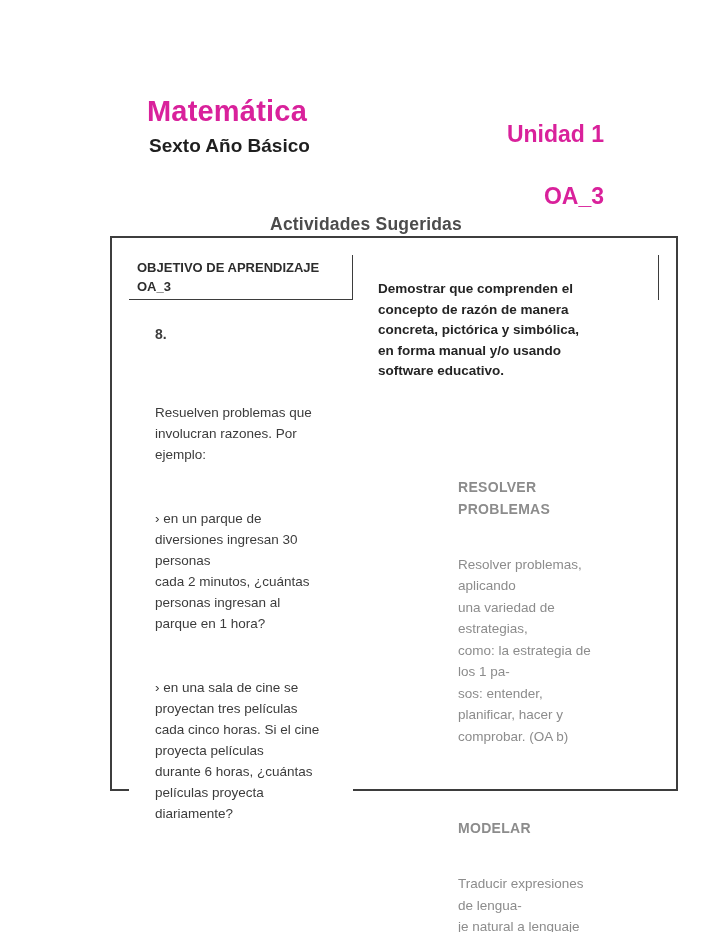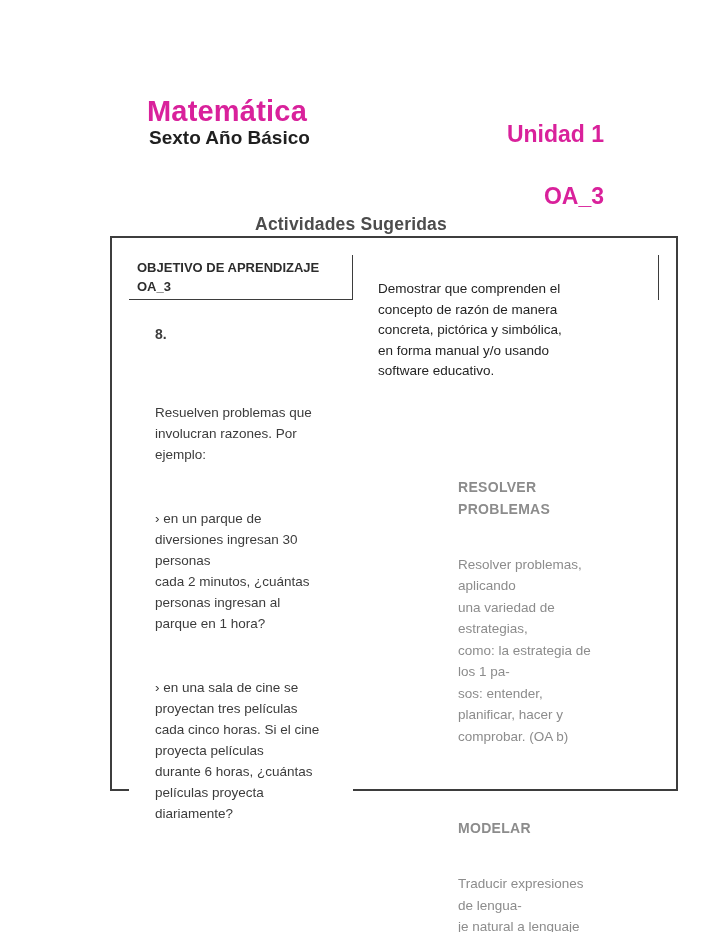--- a/index.html
+++ b/index.html
@@ -17,39 +17,39 @@
     left: 96px;
     top: 44px;
     font-size: 29px;
     font-weight: bold;
     color: #d9219b;
     letter-spacing: 0.2px;
   }
   .brand-subtitle {
     position: absolute;
     left: 98px;
-    top: 76px;
+    top: 84px;
     font-size: 19px;
     font-weight: bold;
     color: #1f1f1f;
   }
   .header-right {
     position: absolute;
     top: 52px;
     right: 116px;
     text-align: right;
     color: #d9219b;
     font-weight: bold;
     font-size: 23px;
     line-height: 28px;
   }
   .section-title {
     position: absolute;
     top: 163px;
-    left: 1px;
+    left: 16px;
     width: 632px;
     text-align: center;
     font-size: 17.5px;
     font-weight: bold;
     color: #4c4c4c;
     letter-spacing: 0.2px;
   }
   .activities-table {
     position: absolute;
     left: 76px;
@@ -74,21 +74,21 @@
   }
   .th-right {
     padding-top: 4px;
     text-align: center;
     font-weight: bold;
     font-size: 13.5px;
     color: #2d2d2d;
   }
   .td-left { padding: 7px 8px; }
   .objective {
-    font-weight: normal;
+    font-weight: bold;
     font-size: 13.5px;
     line-height: 20.5px;
     color: #242424;
     white-space: pre-line;
   }
   .skills { margin-top: 26px; color: #8c8c8c; margin-left: 46px; }
   .skill-block { margin-bottom: 2px; }
   .skill-heading {
     font-weight: bold;
     font-size: 14px;

